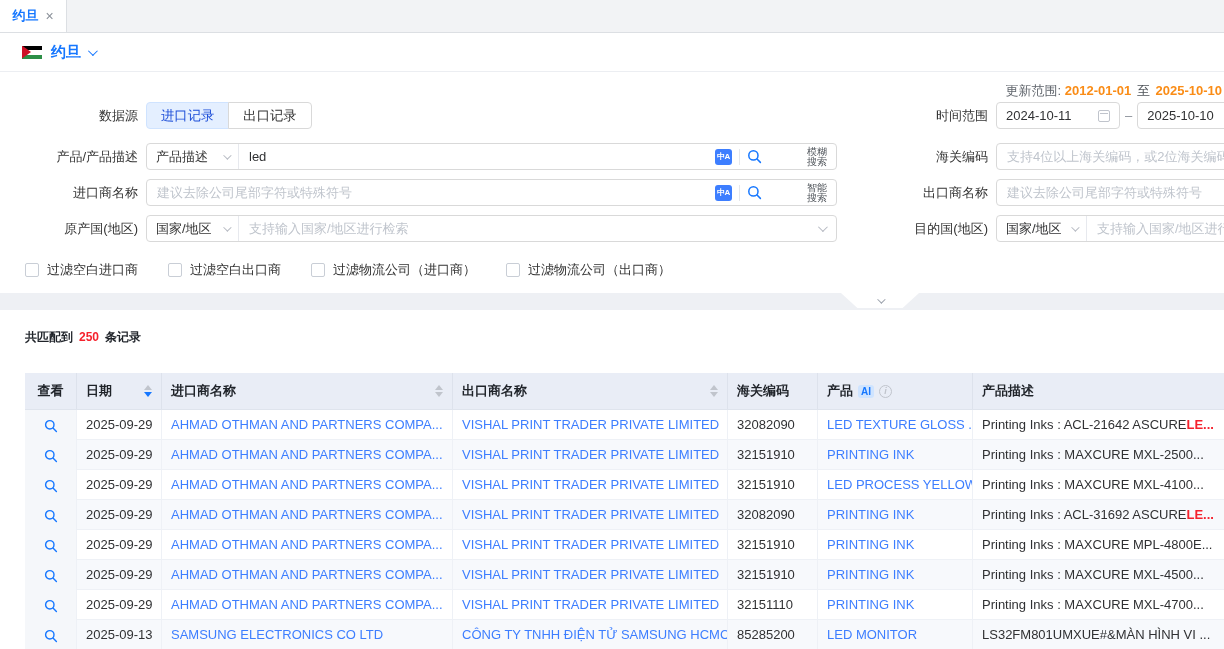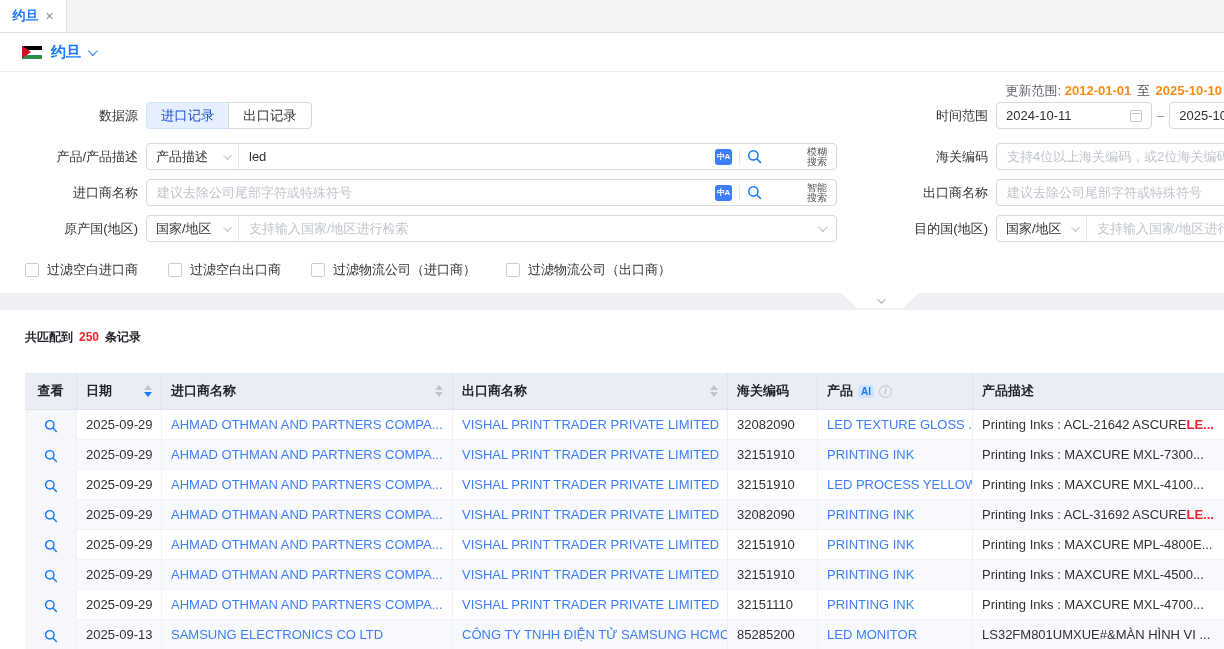--- a/index.html
+++ b/index.html
@@ -44,21 +44,21 @@
   .vdiv { width:1px; height:16px; background:#e5e7eb; margin:0 7px; flex:0 0 auto; }
   .mode-search { display:flex; align-items:center; gap:3px; padding-right:9px; cursor:pointer; flex:0 0 auto; }
   .mode-search .txt { font-size:10px; line-height:10px; color:#4e5359;margin-left:42px; }
   .tail-chev { margin-left:auto; margin-right:11px; }
 
   .rinput { position:absolute; left:996px; width:260px; height:27px; border:1px solid #d9d9d9; border-radius:4px; background:#fff; display:flex; align-items:center; }
   .rinput input { flex:1; min-width:0; border:none; outline:none; font:inherit; color:#303133; padding:0 10px; background:transparent; }
   .rinput input::placeholder { color:#bfc4cc; }
 
   .date-wrap { position:absolute; left:996px; top:0; display:flex; align-items:center; height:27px; }
-  .date-box { width:156px; height:27px; border:1px solid #d9d9d9; border-radius:4px; display:flex; align-items:center; padding:0 9px; background:#fff; }
+  .date-box { width:124px; height:27px; border:1px solid #d9d9d9; border-radius:4px; display:flex; align-items:center; padding:0 9px; background:#fff; }
   .date-box.second { width:110px; }
   .date-box .dtxt { flex:1; color:#303133; }
   .cal-icon { width:12px; height:12px; border:1px solid #c0c4cc; border-radius:2px; position:relative; flex:0 0 auto; }
   .cal-icon::before { content:""; position:absolute; left:1px; right:1px; top:2.5px; height:1px; background:#c0c4cc; }
   .dash { color:#8a9099; margin:0 5px; }
 
   .rgroup { position:absolute; left:996px; width:260px; height:27px; border:1px solid #d9d9d9; border-radius:4px; background:#fff; display:flex; align-items:center; }
   .rgroup .sel { width:90px; align-self:stretch; display:flex; align-items:center; padding:0 9px; border-right:1px solid #e7e9ee; flex:0 0 auto; }
   .rgroup .sel .cdown { margin-left:auto; width:6px; height:6px; }
   .rgroup input { flex:1; min-width:0; border:none; outline:none; font:inherit; padding:0 10px; }
@@ -299,21 +299,21 @@
               <circle cx="5.8" cy="5.8" r="4.2" fill="none" stroke="#1677ff" stroke-width="1.4"></circle>
               <line x1="9" y1="9" x2="12.4" y2="12.4" stroke="#1677ff" stroke-width="1.4" stroke-linecap="round"></line>
             </svg>
     </div>
     <div class="cell c-date">2025-09-29</div>
     <div class="cell c-imp link">AHMAD OTHMAN AND PARTNERS COMPA...</div>
     <div class="cell c-exp link">VISHAL PRINT TRADER PRIVATE LIMITED</div>
     <div class="cell c-hs">32151910</div>
     <div class="cell c-prod link">PRINTING INK</div>
     <div class="cell c-desc">
-            <span>Printing Inks : MAXCURE MXL-7300...</span>
+            <span>Printing Inks : MAXCURE MXL-2500...</span>
             <span class="hl"></span>
           </div>
   </div>
 
   <div class="trow">
     <div class="cell c-view">
       <svg width="14" height="14" viewBox="0 0 14 14">
               <circle cx="5.8" cy="5.8" r="4.2" fill="none" stroke="#1677ff" stroke-width="1.4"></circle>
               <line x1="9" y1="9" x2="12.4" y2="12.4" stroke="#1677ff" stroke-width="1.4" stroke-linecap="round"></line>
             </svg>

